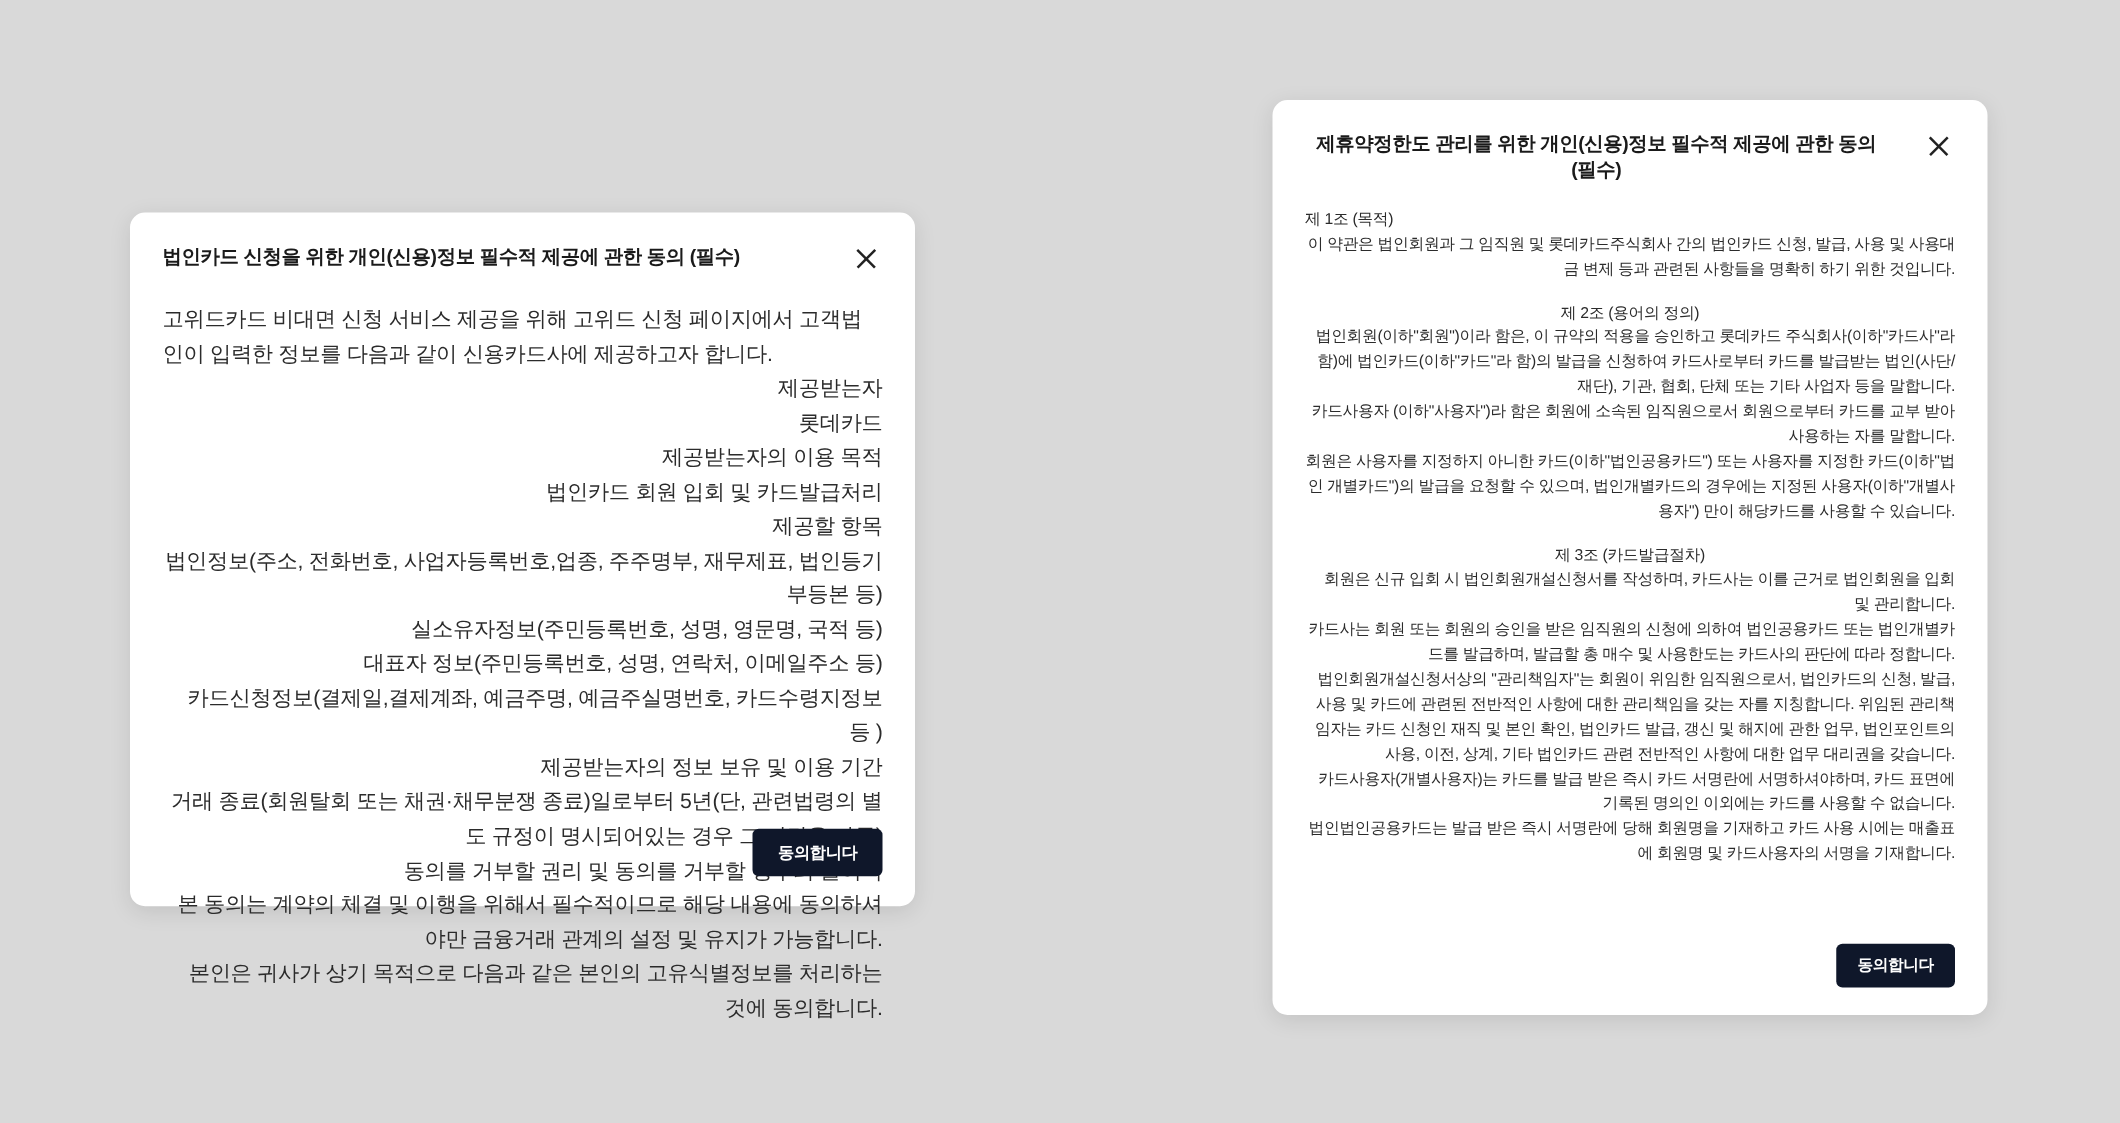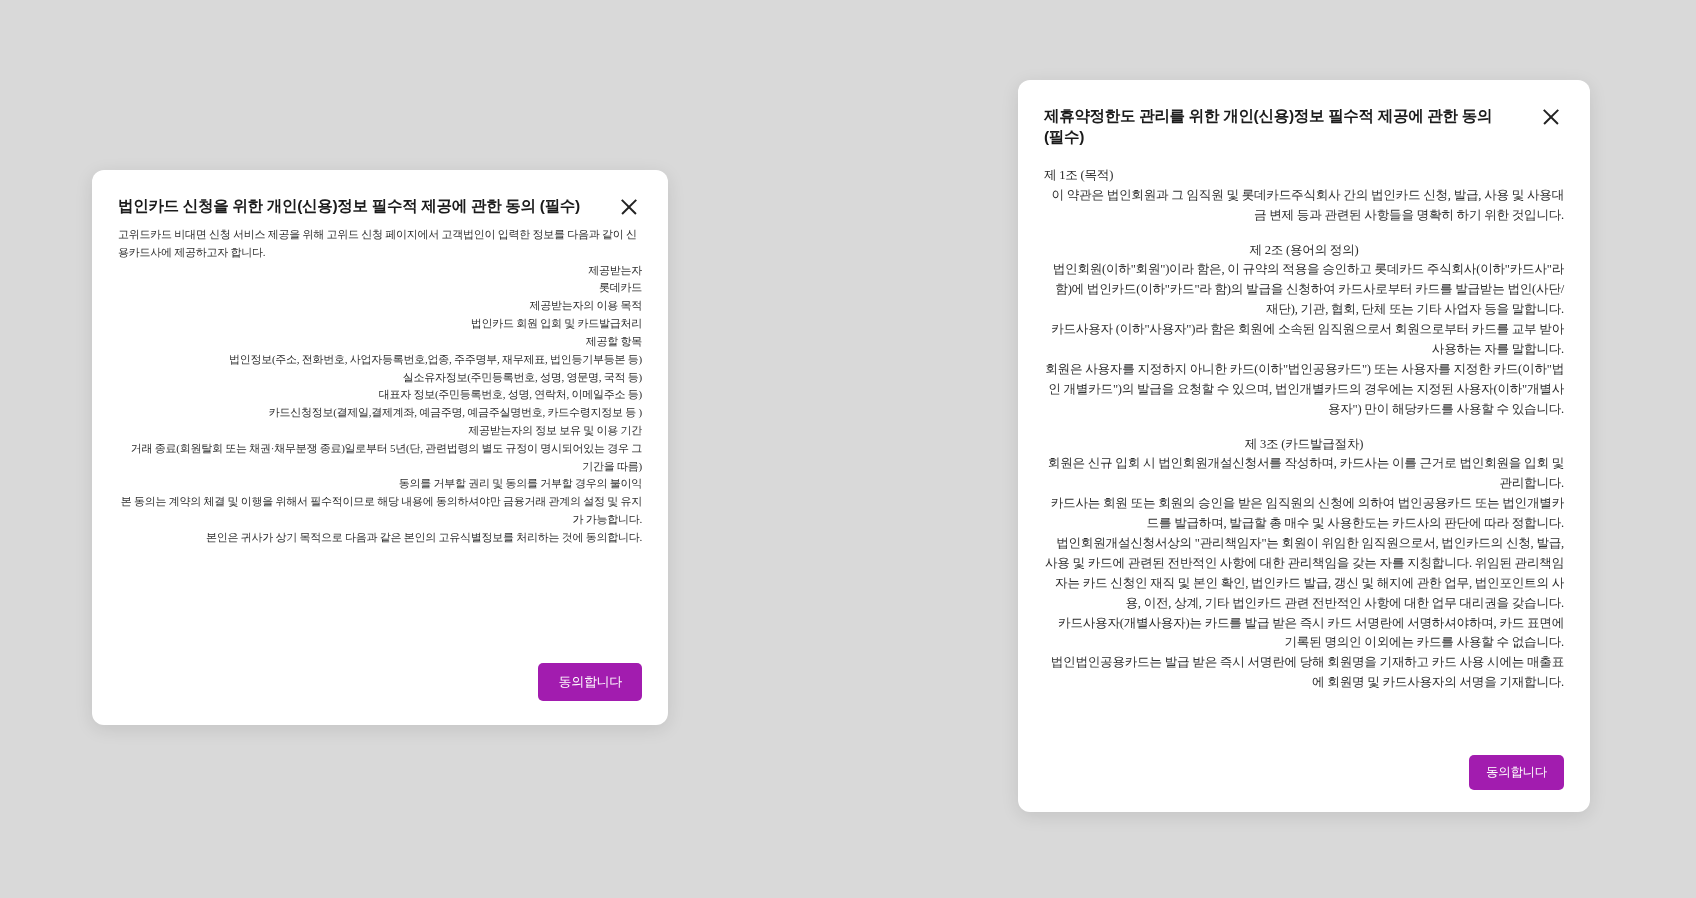--- a/index.html
+++ b/index.html
@@ -19,41 +19,42 @@
   .modal {
     position: absolute;
     background: #ffffff;
     border-radius: 12px;
     box-shadow: 0 4px 18px rgba(0,0,0,0.10);
     box-sizing: border-box;
   }
 
   
   #modal-left {
-    left: 92px;
+    left: 104px;
     top: 170px;
-    width: 576px;
+    width: 628px;
     height: 555px;
     padding: 26px 26px 20px 26px;
   }
 
   
   #modal-right {
     left: 1018px;
     top: 80px;
     width: 572px;
     height: 732px;
     padding: 26px 26px 20px 26px;
   }
 
   .modal-header {
     display: flex;
     align-items: flex-start;
     justify-content: space-between;
     gap: 28px;
+    text-align: center;
   }
 
   .modal-title {
     font-size: 15.5px;
     font-weight: bold;
     line-height: 1.35;
     color: #1a1a1a;
     letter-spacing: -0.3px;
   }
 
@@ -72,60 +73,59 @@
     left: 3px;
     top: 12px;
     width: 20px;
     height: 1.6px;
     background: #222;
   }
   .close-btn::before { transform: rotate(45deg); }
   .close-btn::after  { transform: rotate(-45deg); }
 
   .modal-body {
-    margin-top: 6px;
-    font-size: 11px;
+    margin-top: 22px;
+    font-size: 17px;
     line-height: 1.62;
     color: #2b2b2b;
     letter-spacing: -0.25px;
   }
 
   #modal-right .modal-body {
     margin-top: 18px;
     font-size: 12.6px;
     line-height: 1.58;
   }
 
   .para {
     margin: 0 0 0 0;
-    font-family: Liberation Serif, serif;
   }
   .para.spaced {
     margin-top: 15px;
     text-align: center;
   }
   .para.tight {
     margin-top: 0;
     text-align: right;
   }
 
   .agree-row {
     position: absolute;
     right: 26px;
     bottom: 22px;
   }
   #modal-left .agree-row { bottom: 24px; }
   #modal-right .agree-row { bottom: 22px; }
 
   .agree-btn {
     display: inline-block;
-    background: #a21caf;
+    background: #0f172a;
     color: #ffffff;
     font-size: 13px;
-    font-weight: normal;
+    font-weight: bold;
     border: none;
     border-radius: 5px;
     padding: 10px 20px;
     cursor: pointer;
     font-family: "Liberation Sans", sans-serif;
     letter-spacing: -0.3px;
   }
   #modal-right .agree-btn {
     font-size: 12.5px;
     padding: 9px 17px;

